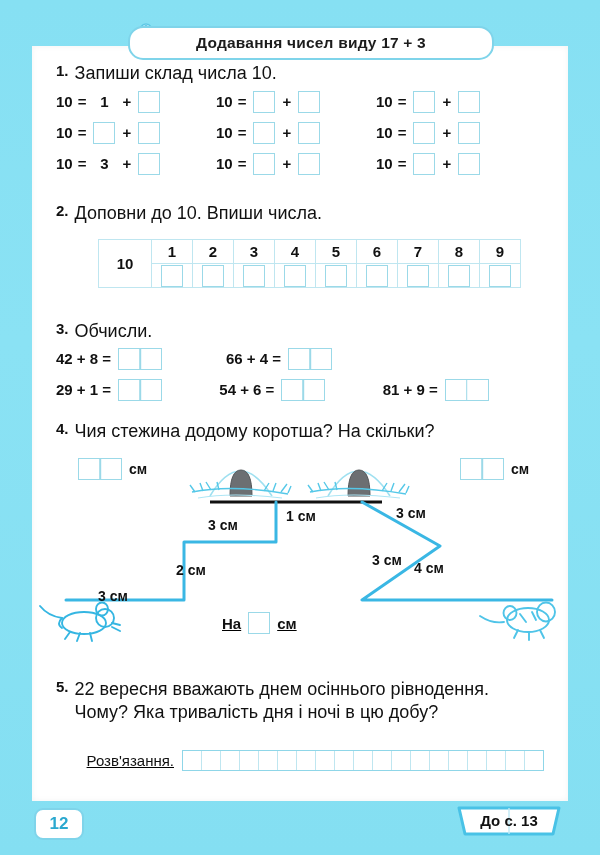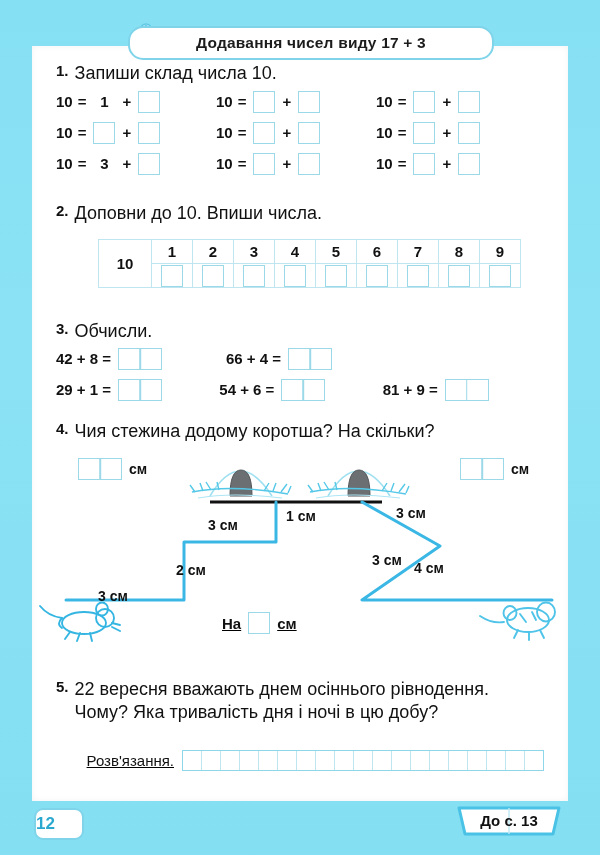--- a/index.html
+++ b/index.html
@@ -75,21 +75,21 @@
   .arow{display:flex;align-items:center;margin-top:20px;text-decoration:underline;}
   .arow .lab{font-size:15px;color:#111;width:118px;text-align:right;
              padding-right:8px;white-space:nowrap;}
   .grid{display:flex;border:1.3px solid #8fd6e8;height:21px;box-sizing:border-box;background:#fff;}
   .grid i{display:block;width:18px;border-right:1.3px solid #bfe6f0;height:100%;}
   .grid i:last-child{border-right:none;}
 
   
   #pgnum{position:absolute;left:34px;top:808px;width:46px;height:28px;
          background:#fff;border:2px solid #7fd4ea;border-radius:9px;
-         display:flex;align-items:center;justify-content:flex-start;
+         display:flex;align-items:center;justify-content:center;
          font-size:17px;font-weight:700;color:#2aa8cf;}
   #nextref{position:absolute;left:455px;top:802px;width:108px;height:36px;}
   #nextref .lbl{position:absolute;left:0;top:0;width:108px;height:36px;
                 display:flex;align-items:center;justify-content:center;
                 font-size:15px;font-weight:700;color:#111;}
 </style>
 </head>
 <body>
 
 <div id="page">

